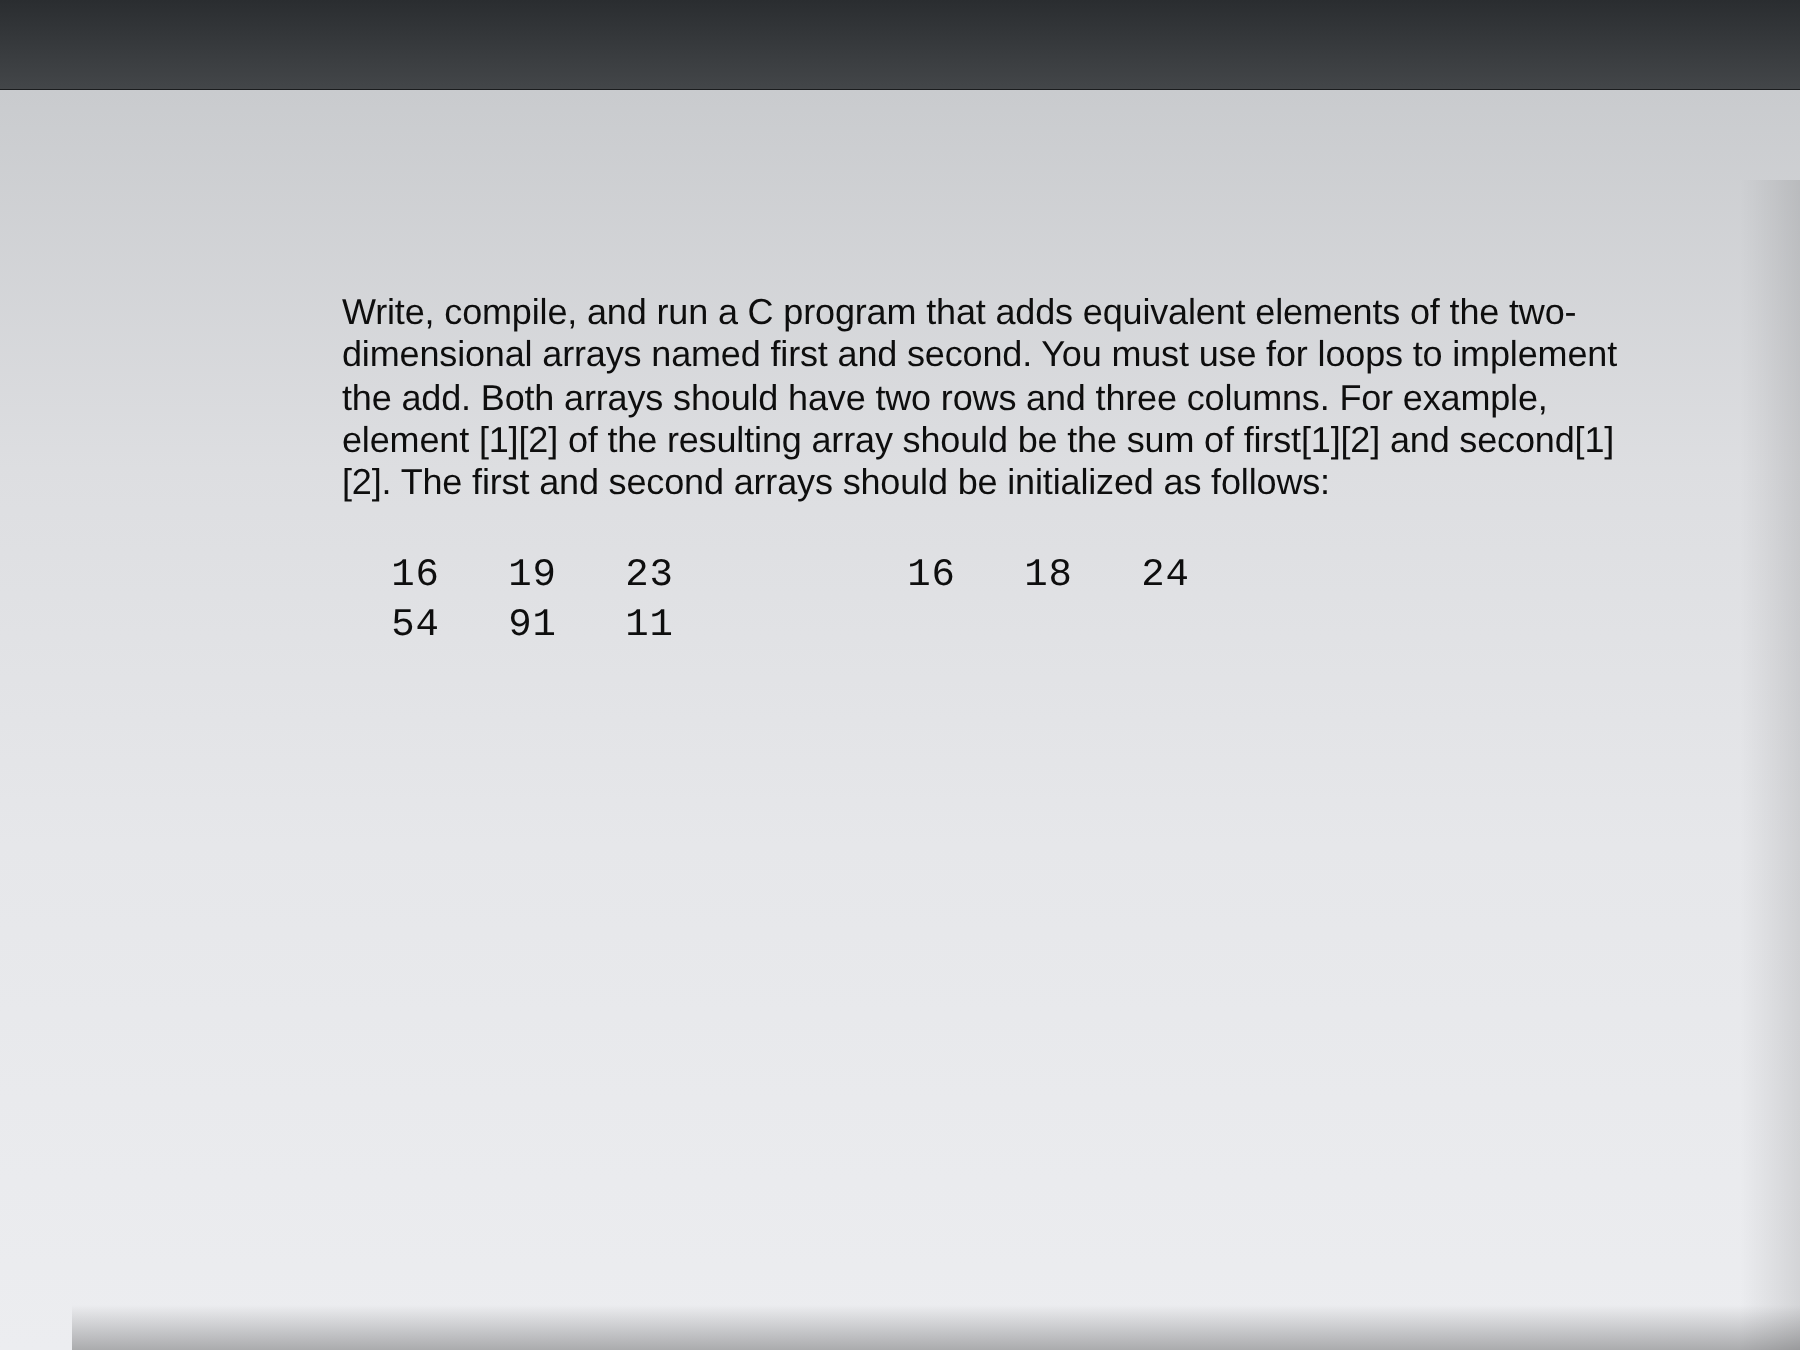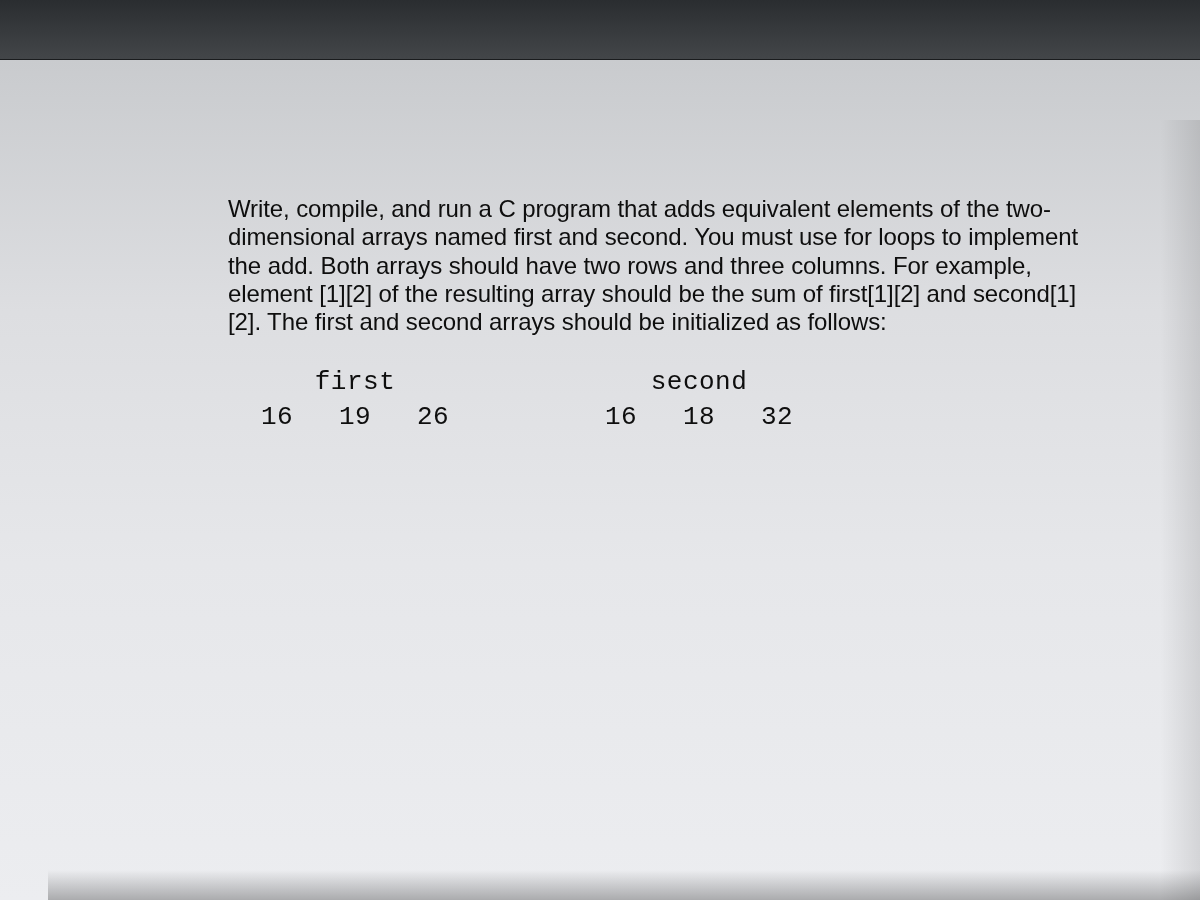--- a/index.html
+++ b/index.html
@@ -89,34 +89,37 @@
 
 <div class="page">
 
   <div class="content">
 
     <p class="prompt">Write, compile, and run a C program that adds equivalent elements of the two-dimensional arrays named first and second. You must use for loops to implement the add. Both arrays should have two rows and three columns. For example, element [1][2] of the resulting array should be the sum of first[1][2] and second[1][2]. The first and second arrays should be initialized as follows:</p>
 
     <div class="arrays-row">
 
       <div class="array-block">
-        <div class="array-header">first</div>
         <div class="mono-row">
           <span class="cell">16</span>
           <span class="cell">19</span>
-          <span class="cell">26</span>
+          <span class="cell">23</span>
+        </div>
+        <div class="mono-row">
+          <span class="cell">54</span>
+          <span class="cell">91</span>
+          <span class="cell">11</span>
         </div>
       </div>
 
       <div class="array-block">
-        <div class="array-header">second</div>
         <div class="mono-row">
           <span class="cell">16</span>
           <span class="cell">18</span>
-          <span class="cell">32</span>
+          <span class="cell">24</span>
         </div>
       </div>
 
     </div>
 
   </div>
 
   <div class="right-vignette"></div>
   <div class="bottom-shadow"></div>
 </div>

